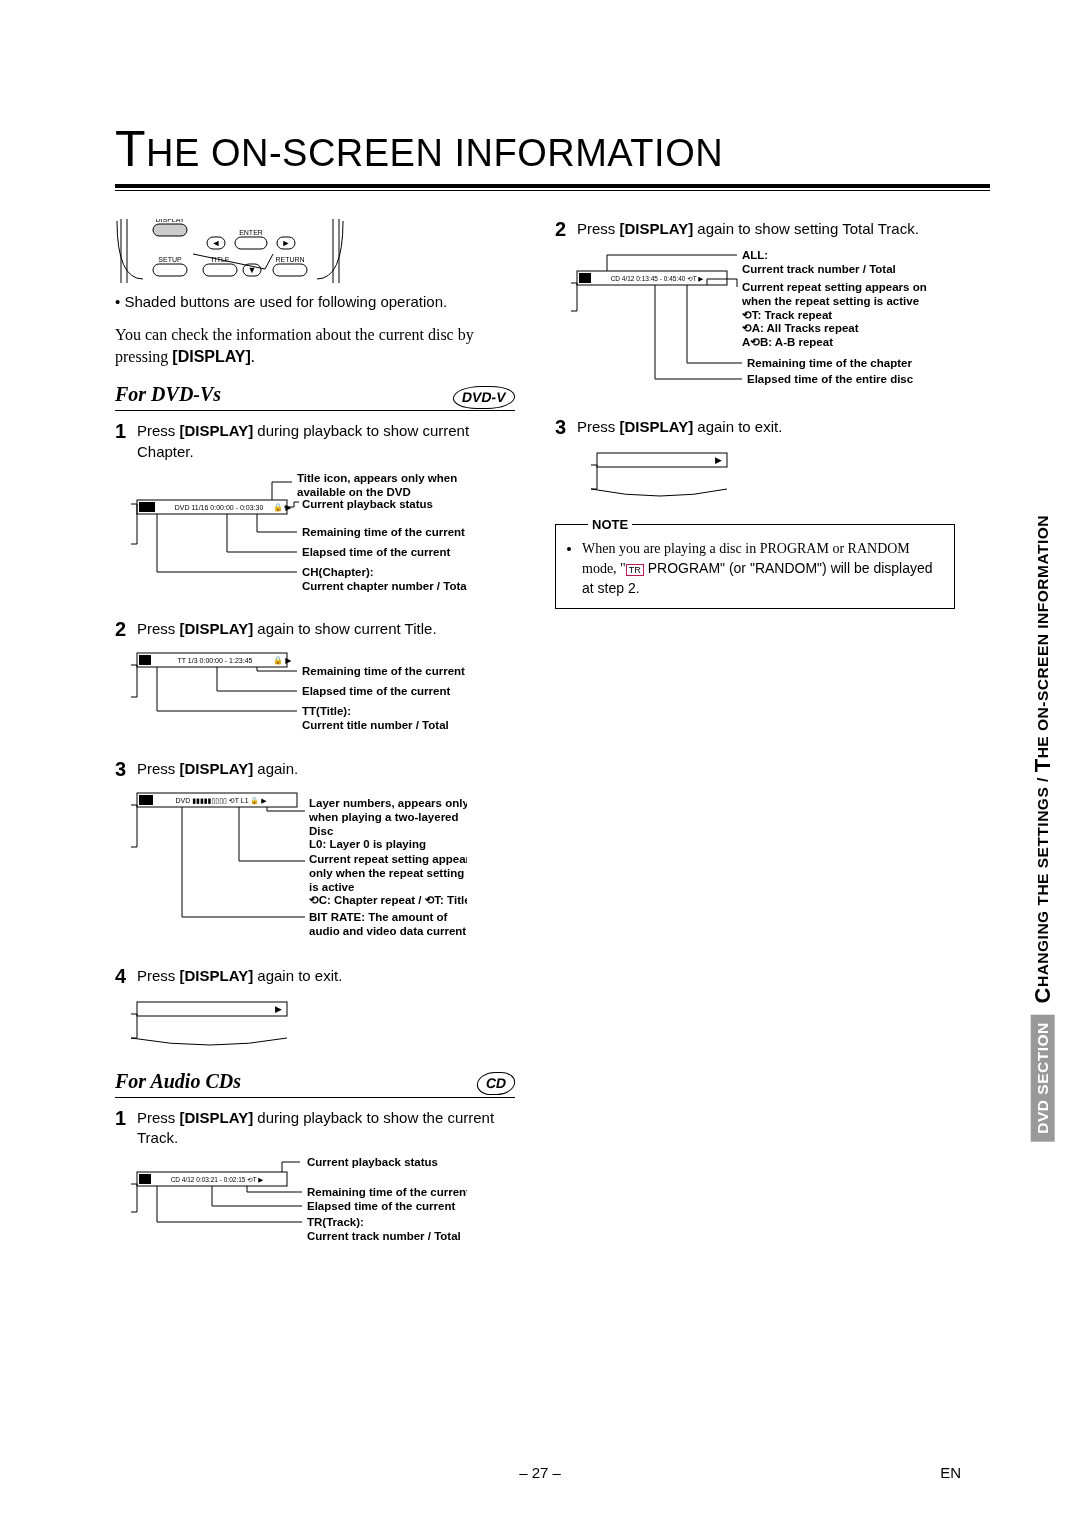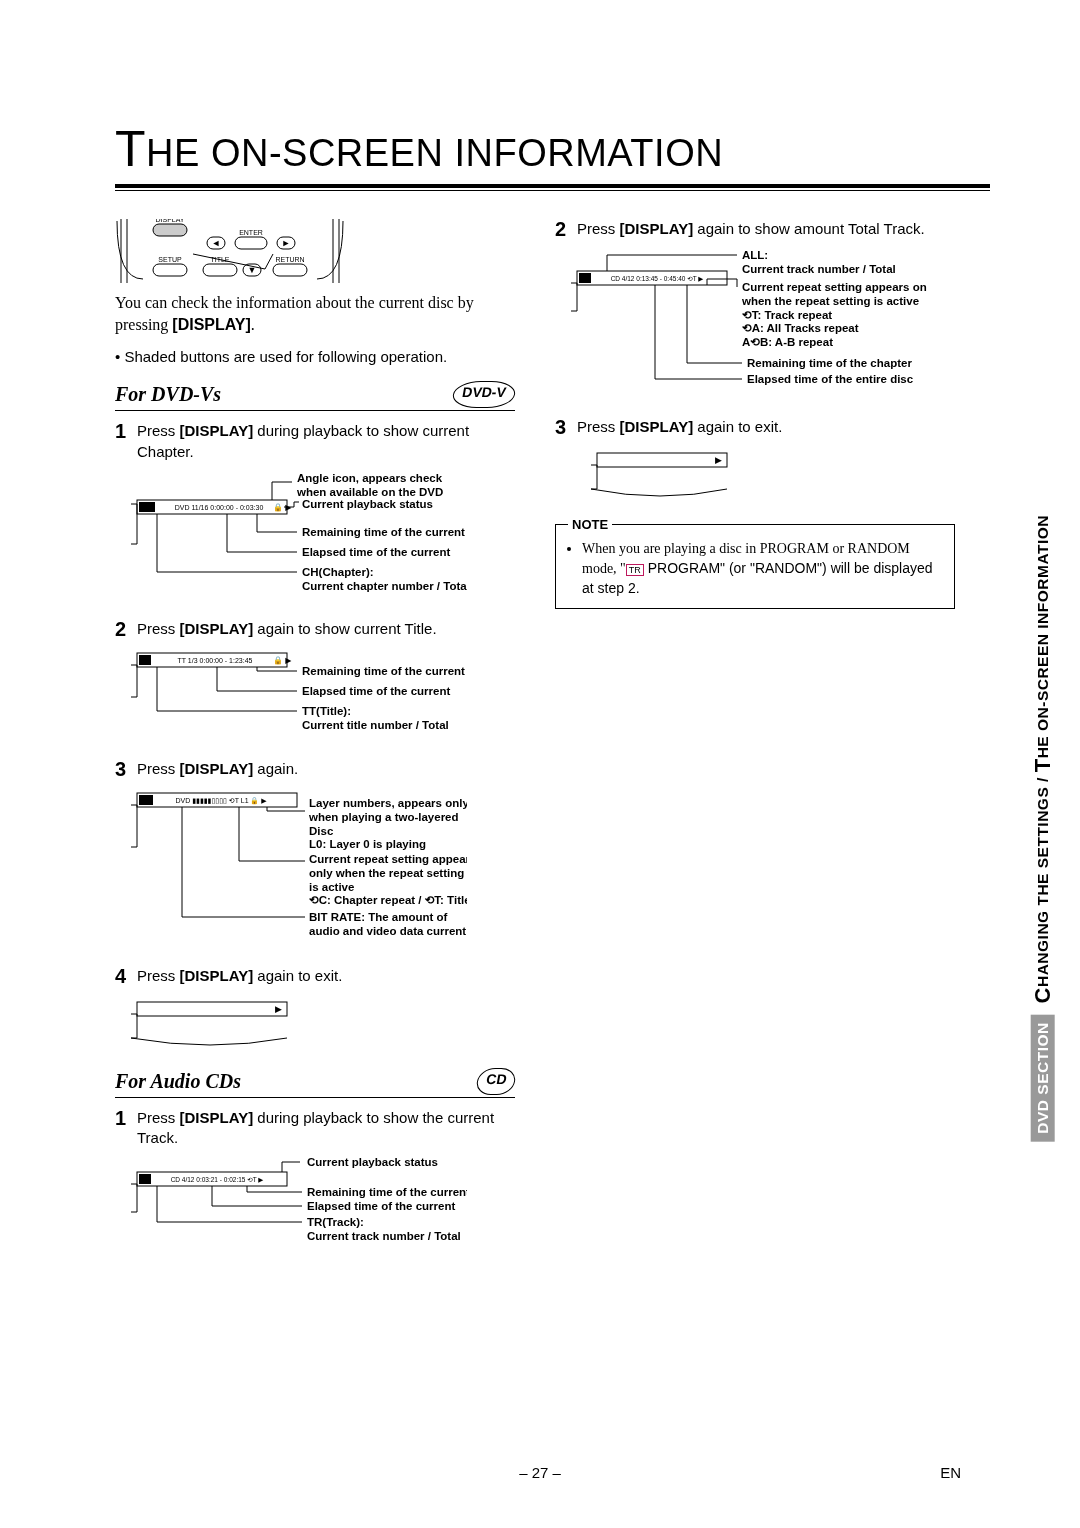--- a/index.html
+++ b/index.html
@@ -52,20 +52,21 @@
     font-style: italic;
     font-family: "Times New Roman", serif;
     font-weight: bold;
     font-size: 20px;
     border-bottom: 1px solid #000;
     padding-bottom: 2px;
     margin-top: 14px;
     margin-bottom: 10px;
     display: flex;
     justify-content: space-between;
+    align-items: flex-end;
   }
   .disc-badge {
     font-style: normal;
     font-family: Arial, sans-serif;
     font-size: 14px;
     font-weight: bold;
     background: #fff;
     border: 1px solid #000;
     border-radius: 50% / 60%;
     padding: 1px 8px;
@@ -93,21 +94,21 @@
 
   .note-box {
     border: 1px solid #000;
     padding: 10px 12px 10px 12px;
     margin-top: 20px;
     position: relative;
   }
   .note-label {
     position: absolute;
     top: -9px;
-    left: 12px;
+    left: 32px;
     background: #fff;
     font-weight: bold;
     font-size: 13px;
     padding: 0 4px;
   }
   .note-box ul { margin: 4px 0 0 0; padding-left: 14px; }
   .note-box li { font-size: 14px; line-height: 1.35; }
 
   .side-tab {
     position: absolute;
@@ -183,25 +184,25 @@
           <text x="55" y="3" text-anchor="middle" font-size="7">DISPLAY</text>
           <text x="136" y="16" text-anchor="middle" font-size="7">ENTER</text>
           <text x="55" y="43" text-anchor="middle" font-size="7">SETUP</text>
           <text x="105" y="43" text-anchor="middle" font-size="7">TITLE</text>
           <text x="175" y="43" text-anchor="middle" font-size="7">RETURN</text>
           <line x1="78" y1="35" x2="150" y2="50" stroke="#000"></line>
           <line x1="158" y1="35" x2="150" y2="50" stroke="#000"></line>
         </svg>
       </div>
 
+      <p>• <span>Shaded buttons are used for following operation.</span></p>
+
       <p style="font-family:'Times New Roman',serif;font-size:16px;">
         <span>You can check the information about the current disc by pressing </span><span style="font-family:Arial;font-weight:bold;">[DISPLAY]</span><span>.</span>
       </p>
-
-      <p>• <span>Shaded buttons are used for following operation.</span></p>
 
       <div class="section-head">
         <span>For DVD-Vs</span>
         <span class="disc-badge">DVD-V</span>
       </div>
 
       <div class="step">
         <div class="step-num">1</div>
         <div class="step-body"><span>Press </span><span class="bold">[DISPLAY]</span><span> during playback to show current Chapter.</span></div>
       </div>
@@ -213,21 +214,21 @@
           <text x="146" y="38" font-size="8">🔒 ▶</text>
           <g stroke="#000" fill="none">
             <path d="M145 28 v-18 h20"></path>
             <path d="M157 35 h10 v-5 h5"></path>
             <path d="M130 42 v18 h40"></path>
             <path d="M100 42 v38 h70"></path>
             <path d="M30 42 v58 h140"></path>
             <path d="M10 42 v-10 h-6"></path>
             <path d="M10 42 v30 h-6"></path>
           </g>
-          <foreignObject x="170" y="0" width="170" height="24"><div class="ann">Angle icon, appears check when available on the DVD</div></foreignObject>
+          <foreignObject x="170" y="0" width="170" height="24"><div class="ann">Title icon, appears only when available on the DVD</div></foreignObject>
           <foreignObject x="175" y="26" width="170" height="14"><div class="ann">Current playback status</div></foreignObject>
           <foreignObject x="175" y="54" width="170" height="14"><div class="ann">Remaining time of the current chapter</div></foreignObject>
           <foreignObject x="175" y="74" width="170" height="14"><div class="ann">Elapsed time of the current chapter</div></foreignObject>
           <foreignObject x="175" y="94" width="175" height="30"><div class="ann" style="white-space:pre-line">CH(Chapter):
 Current chapter number / Total chapters</div></foreignObject>
         </svg>
       </div>
 
       <div class="step">
         <div class="step-num">2</div>
@@ -319,21 +320,21 @@
 Current track number / Total tracks</div></foreignObject>
         </svg>
       </div>
 
     </div>
 
     <div class="col">
 
       <div class="step">
         <div class="step-num">2</div>
-        <div class="step-body"><span>Press </span><span class="bold">[DISPLAY]</span><span> again to show amount Total Track.</span></div>
+        <div class="step-body"><span>Press </span><span class="bold">[DISPLAY]</span><span> again to show setting Total Track.</span></div>
       </div>
       <div class="diagram">
         <svg width="360" height="150" viewBox="0 0 360 150">
           <rect x="10" y="22" width="150" height="14" fill="none" stroke="#000"></rect>
           <rect x="12" y="24" width="12" height="10" fill="#000"></rect>
           <text x="90" y="32" font-size="6.5" text-anchor="middle">CD  4/12  0:13:45 - 0:45:40  ⟲T  ▶</text>
           <g stroke="#000" fill="none">
             <path d="M40 22 v-16 h130"></path>
             <path d="M140 36 v-6 h30 v8"></path>
             <path d="M120 36 v78 h55"></path>

